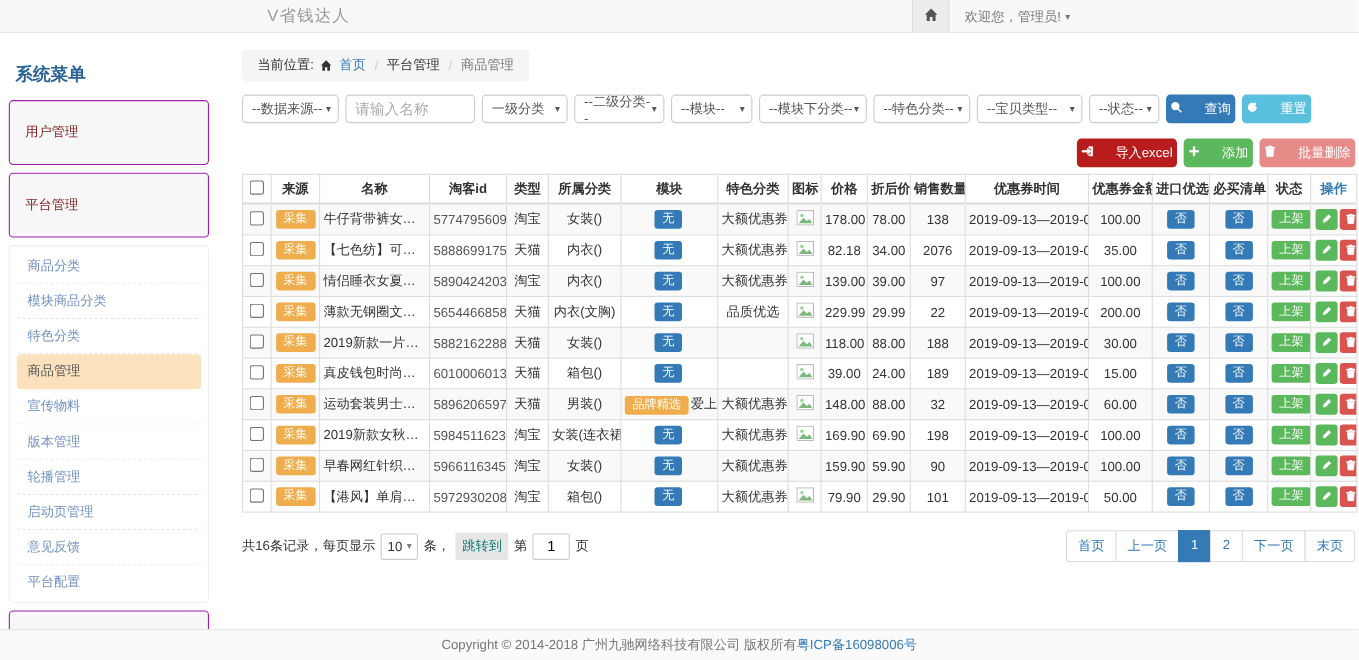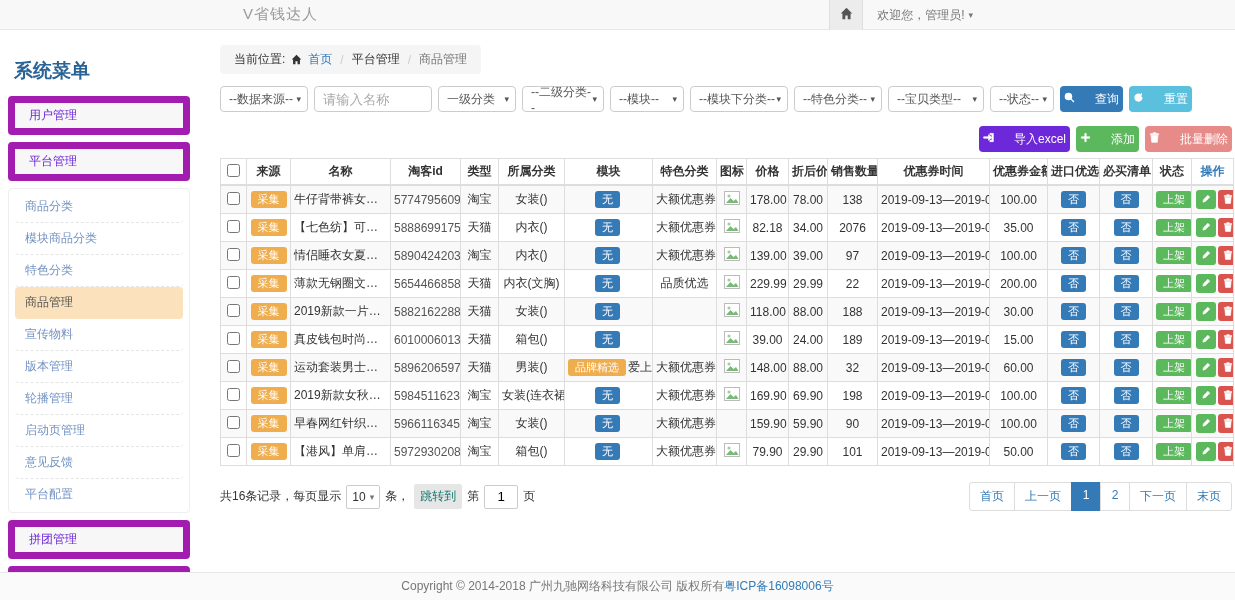--- a/index.html
+++ b/index.html
@@ -13,23 +13,23 @@
   .nav-right { position:absolute; right:248px; top:0; height:30px; display:flex; align-items:stretch; }
   .nav-home { width:34px; display:flex; align-items:center; justify-content:center;
     background:#ececec; border-left:1px solid #ddd; border-right:1px solid #ddd; cursor:pointer; }
   .nav-home svg { width:13px; height:13px; fill:#555; }
   .nav-user { display:flex; align-items:center; gap:4px; padding:0 14px; color:#777; cursor:pointer; }
   .caret { font-size:9px; color:#777; }
 
   
   .layout { position:relative; }
   .sidebar { position:absolute; left:8px; top:18px; width:182px; }
-  .sidebar-heading { color:#2a6496; font-weight:bold; font-size:19px; padding:10px 8px 12px 6px; }
-  .m-top { background:#f7f7f7; border:7px solid #a21caf; border-radius:4px; margin:0 0 7px 0;
-    padding:4px 14px; color:#6d28d9; cursor:pointer; }
+  .sidebar-heading { color:#2a6496; font-weight:bold; font-size:16px; padding:10px 8px 12px 6px; }
+  .m-top { background:#f7f7f7; border:1px solid #a21caf; border-radius:4px; margin:0 0 7px 0;
+    padding:20px 14px; color:#7f1d1d; cursor:pointer; }
   .m-subwrap { border:1px solid #eee; border-radius:4px; margin-bottom:7px; background:#fff; padding:2px 6px; }
   .m-sub { padding:7px 10px; color:#7292c2; border-bottom:1px dashed #e5e5e5; cursor:pointer; border-radius:4px; }
   .m-sub:last-child { border-bottom:none; }
   .m-sub.active { background:#fbe2bd; color:#555; border-bottom-color:transparent; }
 
   .main { margin-left:220px; width:1012px; padding-top:15px; }
 
   
   .breadcrumb { display:inline-flex; align-items:center; gap:6px; background:#f5f5f5;
     border-radius:4px; padding:6px 14px; color:#333; }
@@ -43,21 +43,21 @@
   .sel { display:flex; align-items:center; justify-content:space-between; height:26px;
     border:1px solid #ccc; border-radius:4px; background:#fff; padding:0 6px 0 8px; color:#555; cursor:pointer; }
   .sel .caret { color:#555; }
   .txt-input { height:26px; width:118px; border:1px solid #ccc; border-radius:4px; padding:0 8px; color:#333; }
   .txt-input::placeholder { color:#aaa; }
   .btn { display:inline-flex; align-items:center; gap:20px; height:26px; padding:0 4px;
     border:none; border-radius:4px; color:#fff; font-size:12px; cursor:pointer;text-align:center; }
   .btn svg { width:11px; height:11px; fill:#fff; stroke:#fff; }
   .btn-search { background:#337ab7; }
   .btn-reset  { background:#5bc0de; }
-  .btn-import { background:#6d28d9; }
+  .btn-import { background:#b91c1c; }
   .btn-add    { background:#5cb85c; }
   .btn-batch  { background:#e78b89; }
 
   
   .actions { display:flex; justify-content:flex-end; gap:6px; margin:14px 0 6px 0; }
 
   
   table { width:1013px; border-collapse:collapse; table-layout:fixed; }
   th,td { border:1px solid #ddd; text-align:center; padding:4px 3px; height:26px;
     overflow:hidden; white-space:nowrap; }

